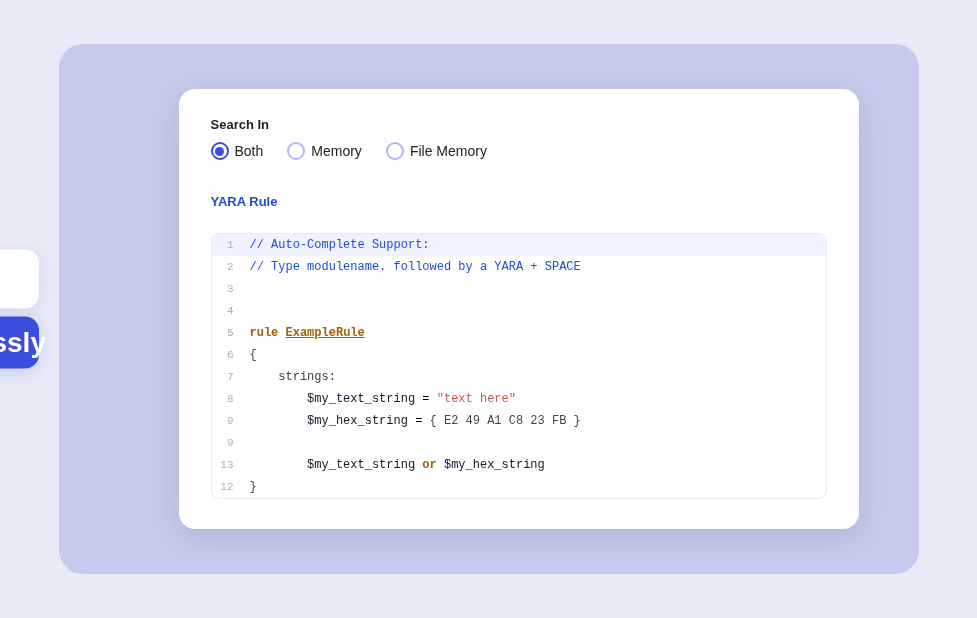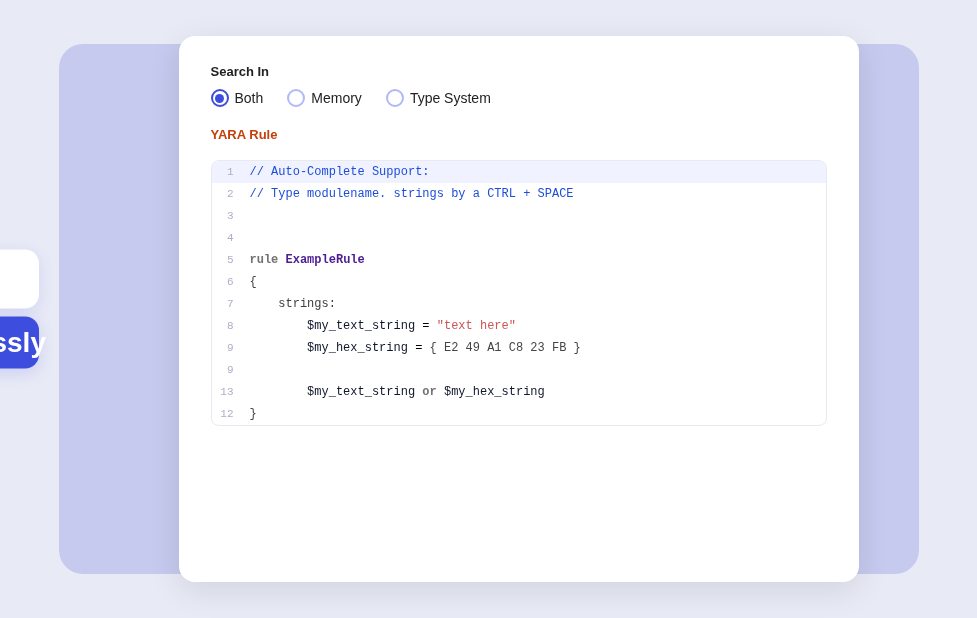--- a/index.html
+++ b/index.html
@@ -21,21 +21,21 @@
       background: #c5caee;
       border-radius: 24px;
       position: relative;
       display: flex;
       align-items: center;
       justify-content: center;
     }
 
     .card {
       width: 680px;
-      height: 546px;
+      height: 440px;
       background: #ffffff;
       border-radius: 16px;
       padding: 28px 32px;
       box-shadow: 0 8px 32px rgba(0,0,0,0.10);
       position: relative;
       margin-left: 60px;
     }
 
     .move-badge {
       position: absolute;
@@ -75,21 +75,21 @@
       font-size: 13px;
       font-weight: 600;
       color: #222;
       margin-bottom: 10px;
     }
 
     .radio-group {
       display: flex;
       align-items: center;
       gap: 24px;
-      margin-bottom: 20px;
+      margin-bottom: 34px;
     }
 
     .radio-option {
       display: flex;
       align-items: center;
       gap: 6px;
       font-size: 14px;
       color: #222;
       cursor: pointer;
     }
@@ -114,22 +114,22 @@
       content: '';
       width: 9px;
       height: 9px;
       border-radius: 50%;
       background: #3d4ede;
     }
 
     .yara-label {
       font-size: 13px;
       font-weight: 600;
-      color: #c2410c;
-      margin-bottom: 18px;
+      color: #1d4ed8;
+      margin-bottom: 24px;
     }
 
     .code-editor {
       background: #fff;
       border: 1px solid #e8eaf0;
       border-radius: 8px;
       overflow: hidden;
       font-family: 'Courier New', Courier, monospace;
       font-size: 12px;
     }
@@ -155,22 +155,22 @@
       user-select: none;
     }
 
     .line-content {
       flex: 1;
       padding-left: 4px;
       white-space: pre;
     }
 
     .c-comment { color: #1d4ed8; }
-    .c-keyword { color: #737373; font-weight: 600; }
-    .c-name { color: #4c1d95; font-weight: 600; }
+    .c-keyword { color: #a16207; font-weight: 600; }
+    .c-name { color: #a16207; font-weight: 600; text-decoration: underline; }
     .c-var { color: #0f172a; }
     .c-string { color: #c55; }
     .c-punct { color: #444; }
     .c-prop { color: #404040; font-weight: 400; }
   </style>
 </head>
 <body>
 
 <div class="outer-bg">
   <div class="move-badge">
@@ -186,34 +186,34 @@
         <div class="radio-circle selected">
         </div>
         <span>Both</span>
       </label>
       <label class="radio-option">
         <div class="radio-circle"></div>
         <span>Memory</span>
       </label>
       <label class="radio-option">
         <div class="radio-circle"></div>
-        <span>Type System</span>
+        <span>File Memory</span>
       </label>
     </div>
 
     <div class="yara-label">YARA Rule</div>
 
     <div class="code-editor">
       <div class="code-line highlighted">
         <span class="line-num">1</span>
         <span class="line-content c-comment">// Auto-Complete Support:</span>
       </div>
       <div class="code-line">
         <span class="line-num">2</span>
-        <span class="line-content c-comment">// Type modulename. strings by a CTRL + SPACE</span>
+        <span class="line-content c-comment">// Type modulename. followed by a YARA + SPACE</span>
       </div>
       <div class="code-line">
         <span class="line-num">3</span>
         <span class="line-content"></span>
       </div>
       <div class="code-line">
         <span class="line-num">4</span>
         <span class="line-content"></span>
       </div>
       <div class="code-line">

